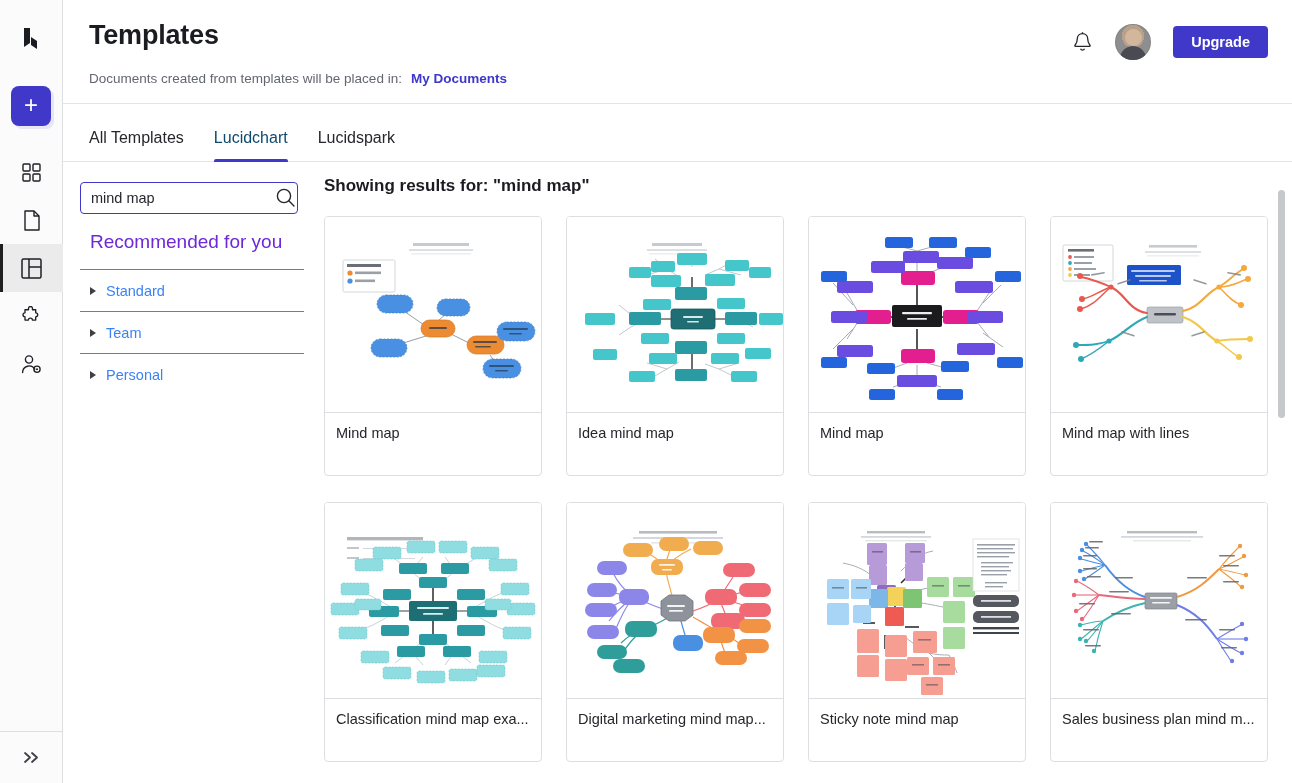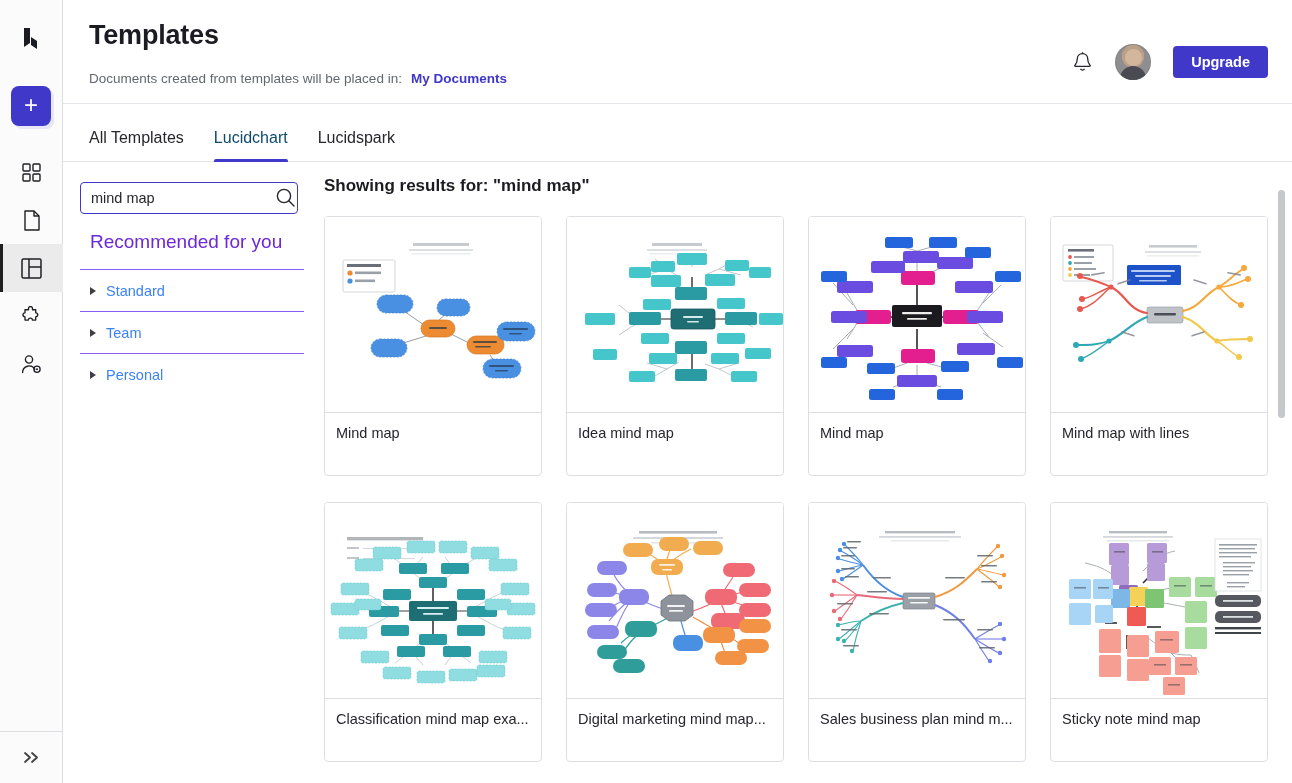--- a/index.html
+++ b/index.html
@@ -74,21 +74,21 @@
     margin: 0; letter-spacing: -0.2px; line-height: 34px;
   }
   .subtitle-row {
     margin-top: 19px; display: flex; align-items: center; gap: 9px;
     font-size: 13.5px; color: #63676f;
   }
   .subtitle-link {
     color: #3f37c9; font-weight: bold; text-decoration: none; cursor: pointer;
   }
   .header-right {
-    position: absolute; right: 24px; top: 44px;
+    position: absolute; right: 24px; top: 24px;
     display: flex; align-items: center; gap: 22px;
   }
   .bell { cursor: pointer; display: block; }
   .avatar {
     width: 36px; height: 36px; border-radius: 50%;
     background: radial-gradient(circle at 50% 34%, #c9b39a 0 22%, #b9a189 22% 38%, #8e8e90 38% 100%);
     position: relative; overflow: hidden; cursor: pointer;
     box-shadow: inset 0 0 0 1px rgba(0,0,0,.08);
   }
   .avatar::before {
@@ -749,20 +749,120 @@
                 </g>
               </svg>
             </div>
             <div class="card-label">Digital marketing mind map...</div>
           </div>
 
           <div class="card">
             <div class="card-thumb">
               <svg width="216" height="195" viewBox="0 0 216 195">
                 <g opacity="0.6">
+                  <rect x="58" y="28" width="58" height="2.4" fill="#8a9097"></rect>
+                  <rect x="52" y="33" width="70" height="1.8" fill="#b9bec4"></rect>
+                  <rect x="56" y="37" width="62" height="1.4" fill="#d5d8dc"></rect>
+                </g>
+                <g stroke="#2f2f35" stroke-width="1.6" fill="none">
+                  <line x1="76" y1="82" x2="76" y2="66"></line>
+                  <line x1="62" y1="88" x2="50" y2="88"></line>
+                  <line x1="92" y1="80" x2="104" y2="68"></line>
+                  <line x1="86" y1="100" x2="86" y2="116"></line>
+                  <line x1="66" y1="120" x2="54" y2="120"></line>
+                  <line x1="76" y1="132" x2="76" y2="146"></line>
+                  <line x1="96" y1="124" x2="110" y2="124"></line>
+                </g>
+                <g stroke="#a8aeb5" stroke-width="1" fill="none">
+                  <path d="M64 74 C56 66 44 62 34 60"></path>
+                  <path d="M92 68 C102 58 112 50 124 48"></path>
+                  <path d="M100 90 C112 86 122 84 134 84"></path>
+                  <path d="M100 98 C114 100 124 102 134 104"></path>
+                  <path d="M96 134 C106 142 112 146 120 150"></path>
+                  <path d="M120 150 C126 156 130 160 134 164"></path>
+                  <path d="M120 150 C128 152 134 152 140 152"></path>
+                  <path d="M140 152 C144 160 146 164 148 170"></path>
+                </g>
+                <rect x="68" y="82" width="19" height="19" rx="1.5" fill="#8f6cbe"></rect>
+                <rect x="78" y="84" width="19" height="19" rx="1.5" fill="#f4d25a"></rect>
+                <rect x="60" y="86" width="19" height="19" rx="1.5" fill="#7cb7e8"></rect>
+                <rect x="94" y="86" width="19" height="19" rx="1.5" fill="#7dc473"></rect>
+                <rect x="76" y="104" width="19" height="19" rx="1.5" fill="#ef5a52"></rect>
+                <g fill="#b79ad8">
+                  <rect x="58" y="40" width="20" height="22" rx="1.5"></rect>
+                  <rect x="60" y="62" width="18" height="20" rx="1.5"></rect>
+                  <rect x="96" y="40" width="20" height="20" rx="1.5"></rect>
+                  <rect x="96" y="60" width="18" height="18" rx="1.5"></rect>
+                </g>
+                <g fill="#a8d5f5">
+                  <rect x="18" y="76" width="22" height="20" rx="1.5"></rect>
+                  <rect x="42" y="76" width="20" height="20" rx="1.5"></rect>
+                  <rect x="18" y="100" width="22" height="22" rx="1.5"></rect>
+                  <rect x="44" y="102" width="18" height="18" rx="1.5"></rect>
+                </g>
+                <g fill="#a8dc9e">
+                  <rect x="118" y="74" width="22" height="20" rx="1.5"></rect>
+                  <rect x="144" y="74" width="22" height="20" rx="1.5"></rect>
+                  <rect x="134" y="98" width="22" height="22" rx="1.5"></rect>
+                  <rect x="134" y="124" width="22" height="22" rx="1.5"></rect>
+                </g>
+                <g fill="#f79e92">
+                  <rect x="48" y="126" width="22" height="24" rx="1.5"></rect>
+                  <rect x="48" y="152" width="22" height="22" rx="1.5"></rect>
+                  <rect x="76" y="132" width="22" height="22" rx="1.5"></rect>
+                  <rect x="76" y="156" width="22" height="22" rx="1.5"></rect>
+                  <rect x="104" y="128" width="24" height="22" rx="1.5"></rect>
+                  <rect x="98" y="154" width="22" height="18" rx="1.5"></rect>
+                  <rect x="124" y="154" width="22" height="18" rx="1.5"></rect>
+                  <rect x="112" y="174" width="22" height="18" rx="1.5"></rect>
+                </g>
+                <g opacity="0.5" fill="#3a3f46">
+                  <rect x="63" y="48" width="11" height="1.6"></rect>
+                    <rect x="101" y="48" width="11" height="1.6"></rect>
+                  <rect x="23" y="84" width="12" height="1.6"></rect>
+                    <rect x="47" y="84" width="11" height="1.6"></rect>
+                  <rect x="123" y="82" width="12" height="1.6"></rect>
+                    <rect x="149" y="82" width="12" height="1.6"></rect>
+                  <rect x="109" y="136" width="13" height="1.6"></rect>
+                  <rect x="103" y="161" width="12" height="1.6"></rect>
+                    <rect x="129" y="161" width="12" height="1.6"></rect>
+                  <rect x="117" y="181" width="12" height="1.6"></rect>
+                </g>
+                <rect x="164" y="36" width="46" height="52" fill="#fff" stroke="#d4d7db" stroke-width="0.7"></rect>
+                <g fill="#9aa0a8">
+                  <rect x="168" y="41" width="38" height="1.6"></rect>
+                    <rect x="168" y="45" width="36" height="1.4"></rect>
+                  <rect x="168" y="49" width="38" height="1.4"></rect>
+                    <rect x="168" y="53" width="32" height="1.4"></rect>
+                  <rect x="172" y="59" width="32" height="1.4"></rect>
+                    <rect x="172" y="63" width="28" height="1.4"></rect>
+                  <rect x="172" y="67" width="30" height="1.4"></rect>
+                    <rect x="172" y="71" width="26" height="1.4"></rect>
+                  <rect x="176" y="79" width="22" height="1.4"></rect>
+                    <rect x="176" y="83" width="18" height="1.4"></rect>
+                </g>
+                <rect x="164" y="92" width="46" height="12" rx="5" fill="#55595f"></rect>
+                <rect x="164" y="108" width="46" height="12" rx="5" fill="#55595f"></rect>
+                <g fill="#dde0e3">
+                    <rect x="172" y="97" width="30" height="1.8"></rect>
+                    <rect x="172" y="113" width="30" height="1.8"></rect>
+                  </g>
+                <g fill="#3f444a">
+                    <rect x="164" y="124" width="46" height="2.4"></rect>
+                    <rect x="164" y="129" width="46" height="2"></rect>
+                  </g>
+              </svg>
+            </div>
+            <div class="card-label">Sticky note mind map</div>
+          </div>
+
+          <div class="card">
+            <div class="card-thumb">
+              <svg width="216" height="195" viewBox="0 0 216 195">
+                <g opacity="0.6">
                   <rect x="76" y="28" width="70" height="2.4" fill="#8a9097"></rect>
                   <rect x="70" y="33" width="82" height="1.8" fill="#b9bec4"></rect>
                   <rect x="82" y="37" width="58" height="1.4" fill="#d5d8dc"></rect>
                 </g>
                 <rect x="94" y="90" width="32" height="16" rx="1.5" fill="#9ba0a7" stroke="#7d828a" stroke-width="0.7"></rect>
                 <g fill="#ffffff" opacity="0.9">
                     <rect x="99" y="94" width="22" height="1.8" rx="0.9"></rect>
                     <rect x="101" y="99" width="18" height="1.6" rx="0.8"></rect>
                   </g>
                 <g fill="none" stroke-width="2">
@@ -852,120 +952,20 @@
                   <rect x="170" y="144" width="16" height="1.4" rx="0.7"></rect>
                   <rect x="32" y="126" width="16" height="1.4" rx="0.7"></rect>
                   <rect x="34" y="142" width="16" height="1.4" rx="0.7"></rect>
                   <rect x="28" y="100" width="16" height="1.4" rx="0.7"></rect>
                 </g>
               </svg>
             </div>
             <div class="card-label">Sales business plan mind m...</div>
           </div>
 
-          <div class="card">
-            <div class="card-thumb">
-              <svg width="216" height="195" viewBox="0 0 216 195">
-                <g opacity="0.6">
-                  <rect x="58" y="28" width="58" height="2.4" fill="#8a9097"></rect>
-                  <rect x="52" y="33" width="70" height="1.8" fill="#b9bec4"></rect>
-                  <rect x="56" y="37" width="62" height="1.4" fill="#d5d8dc"></rect>
-                </g>
-                <g stroke="#2f2f35" stroke-width="1.6" fill="none">
-                  <line x1="76" y1="82" x2="76" y2="66"></line>
-                  <line x1="62" y1="88" x2="50" y2="88"></line>
-                  <line x1="92" y1="80" x2="104" y2="68"></line>
-                  <line x1="86" y1="100" x2="86" y2="116"></line>
-                  <line x1="66" y1="120" x2="54" y2="120"></line>
-                  <line x1="76" y1="132" x2="76" y2="146"></line>
-                  <line x1="96" y1="124" x2="110" y2="124"></line>
-                </g>
-                <g stroke="#a8aeb5" stroke-width="1" fill="none">
-                  <path d="M64 74 C56 66 44 62 34 60"></path>
-                  <path d="M92 68 C102 58 112 50 124 48"></path>
-                  <path d="M100 90 C112 86 122 84 134 84"></path>
-                  <path d="M100 98 C114 100 124 102 134 104"></path>
-                  <path d="M96 134 C106 142 112 146 120 150"></path>
-                  <path d="M120 150 C126 156 130 160 134 164"></path>
-                  <path d="M120 150 C128 152 134 152 140 152"></path>
-                  <path d="M140 152 C144 160 146 164 148 170"></path>
-                </g>
-                <rect x="68" y="82" width="19" height="19" rx="1.5" fill="#8f6cbe"></rect>
-                <rect x="78" y="84" width="19" height="19" rx="1.5" fill="#f4d25a"></rect>
-                <rect x="60" y="86" width="19" height="19" rx="1.5" fill="#7cb7e8"></rect>
-                <rect x="94" y="86" width="19" height="19" rx="1.5" fill="#7dc473"></rect>
-                <rect x="76" y="104" width="19" height="19" rx="1.5" fill="#ef5a52"></rect>
-                <g fill="#b79ad8">
-                  <rect x="58" y="40" width="20" height="22" rx="1.5"></rect>
-                  <rect x="60" y="62" width="18" height="20" rx="1.5"></rect>
-                  <rect x="96" y="40" width="20" height="20" rx="1.5"></rect>
-                  <rect x="96" y="60" width="18" height="18" rx="1.5"></rect>
-                </g>
-                <g fill="#a8d5f5">
-                  <rect x="18" y="76" width="22" height="20" rx="1.5"></rect>
-                  <rect x="42" y="76" width="20" height="20" rx="1.5"></rect>
-                  <rect x="18" y="100" width="22" height="22" rx="1.5"></rect>
-                  <rect x="44" y="102" width="18" height="18" rx="1.5"></rect>
-                </g>
-                <g fill="#a8dc9e">
-                  <rect x="118" y="74" width="22" height="20" rx="1.5"></rect>
-                  <rect x="144" y="74" width="22" height="20" rx="1.5"></rect>
-                  <rect x="134" y="98" width="22" height="22" rx="1.5"></rect>
-                  <rect x="134" y="124" width="22" height="22" rx="1.5"></rect>
-                </g>
-                <g fill="#f79e92">
-                  <rect x="48" y="126" width="22" height="24" rx="1.5"></rect>
-                  <rect x="48" y="152" width="22" height="22" rx="1.5"></rect>
-                  <rect x="76" y="132" width="22" height="22" rx="1.5"></rect>
-                  <rect x="76" y="156" width="22" height="22" rx="1.5"></rect>
-                  <rect x="104" y="128" width="24" height="22" rx="1.5"></rect>
-                  <rect x="98" y="154" width="22" height="18" rx="1.5"></rect>
-                  <rect x="124" y="154" width="22" height="18" rx="1.5"></rect>
-                  <rect x="112" y="174" width="22" height="18" rx="1.5"></rect>
-                </g>
-                <g opacity="0.5" fill="#3a3f46">
-                  <rect x="63" y="48" width="11" height="1.6"></rect>
-                    <rect x="101" y="48" width="11" height="1.6"></rect>
-                  <rect x="23" y="84" width="12" height="1.6"></rect>
-                    <rect x="47" y="84" width="11" height="1.6"></rect>
-                  <rect x="123" y="82" width="12" height="1.6"></rect>
-                    <rect x="149" y="82" width="12" height="1.6"></rect>
-                  <rect x="109" y="136" width="13" height="1.6"></rect>
-                  <rect x="103" y="161" width="12" height="1.6"></rect>
-                    <rect x="129" y="161" width="12" height="1.6"></rect>
-                  <rect x="117" y="181" width="12" height="1.6"></rect>
-                </g>
-                <rect x="164" y="36" width="46" height="52" fill="#fff" stroke="#d4d7db" stroke-width="0.7"></rect>
-                <g fill="#9aa0a8">
-                  <rect x="168" y="41" width="38" height="1.6"></rect>
-                    <rect x="168" y="45" width="36" height="1.4"></rect>
-                  <rect x="168" y="49" width="38" height="1.4"></rect>
-                    <rect x="168" y="53" width="32" height="1.4"></rect>
-                  <rect x="172" y="59" width="32" height="1.4"></rect>
-                    <rect x="172" y="63" width="28" height="1.4"></rect>
-                  <rect x="172" y="67" width="30" height="1.4"></rect>
-                    <rect x="172" y="71" width="26" height="1.4"></rect>
-                  <rect x="176" y="79" width="22" height="1.4"></rect>
-                    <rect x="176" y="83" width="18" height="1.4"></rect>
-                </g>
-                <rect x="164" y="92" width="46" height="12" rx="5" fill="#55595f"></rect>
-                <rect x="164" y="108" width="46" height="12" rx="5" fill="#55595f"></rect>
-                <g fill="#dde0e3">
-                    <rect x="172" y="97" width="30" height="1.8"></rect>
-                    <rect x="172" y="113" width="30" height="1.8"></rect>
-                  </g>
-                <g fill="#3f444a">
-                    <rect x="164" y="124" width="46" height="2.4"></rect>
-                    <rect x="164" y="129" width="46" height="2"></rect>
-                  </g>
-              </svg>
-            </div>
-            <div class="card-label">Sticky note mind map</div>
-          </div>
-
         </div>
 
         <div class="scrollbar-track">
           <div class="scrollbar-thumb"></div>
         </div>
       </div>
 
     </div>
   </div>
 </div>

